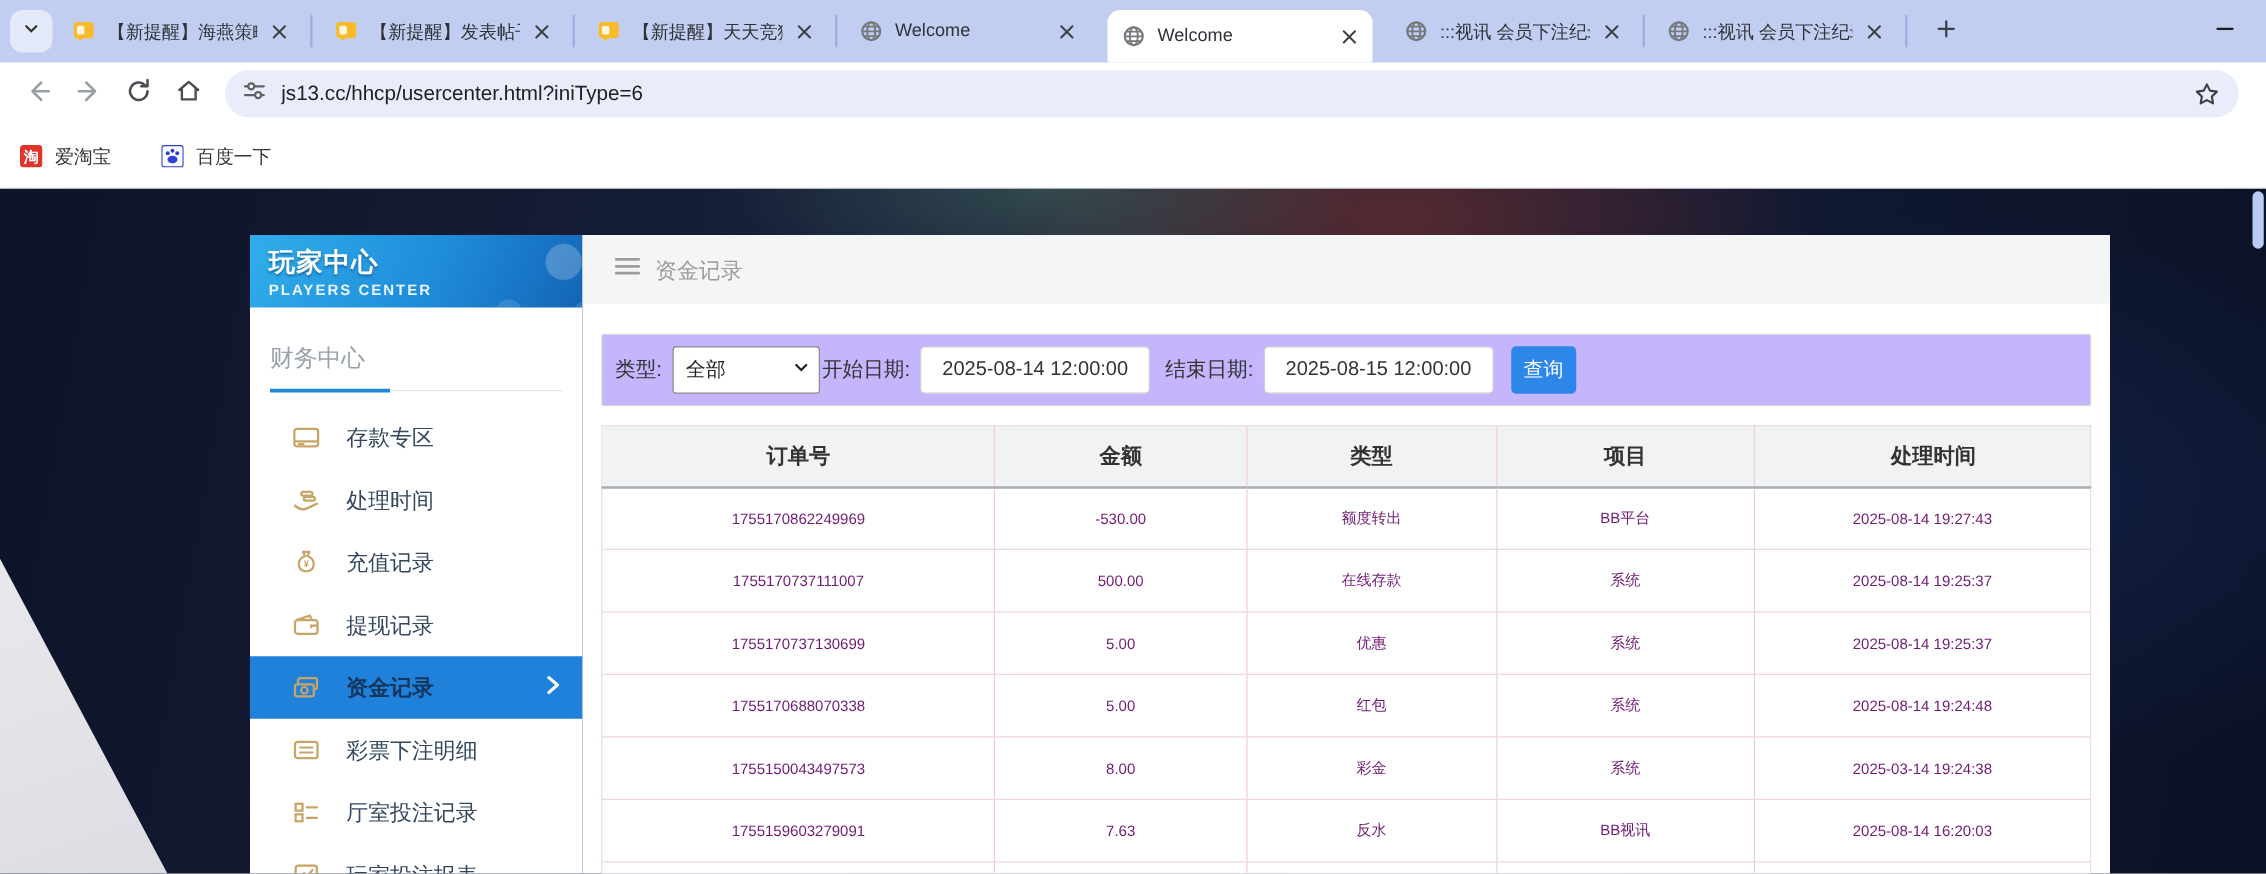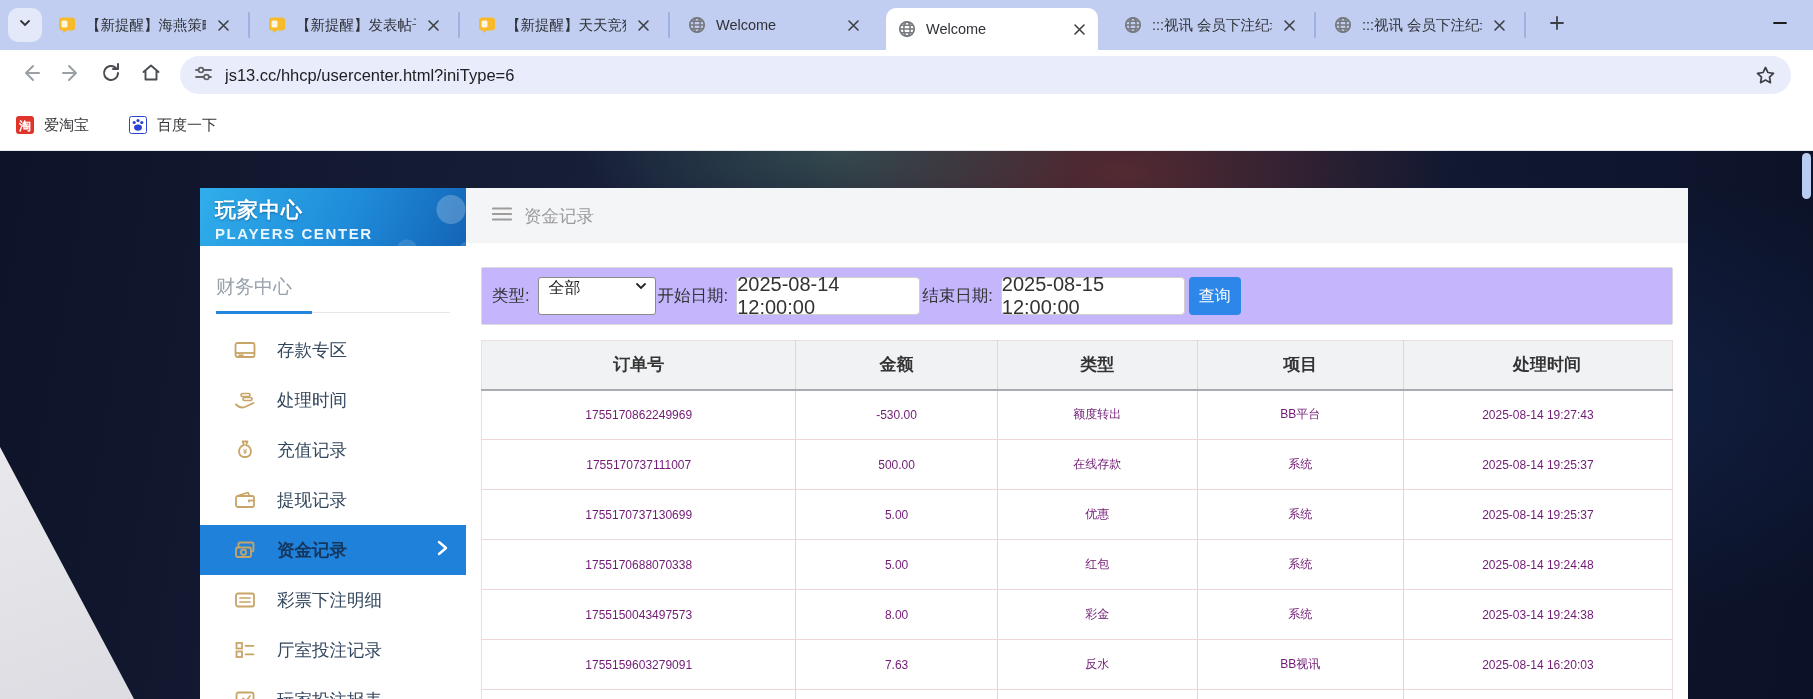--- a/index.html
+++ b/index.html
@@ -48,21 +48,21 @@
 
   
   .sidebar { position:absolute; left:200px; top:37px; width:266px; height:511px; background:#fff; }
   .sb-header { height:58px; padding:8px 0 0 15px; position:relative; overflow:hidden;
     background:linear-gradient(115deg,#30aeea 0%,#1f8cda 55%,#1464b6 100%); }
   .sb-header::after { content:""; position:absolute; right:-18px; top:-10px; width:110px; height:90px;
     background:radial-gradient(circle at 70% 35%, rgba(255,255,255,.22) 0 14px, transparent 15px),
                radial-gradient(circle at 30% 80%, rgba(255,255,255,.12) 0 10px, transparent 11px),
                radial-gradient(circle at 85% 80%, rgba(255,255,255,.14) 0 8px, transparent 9px); }
   .sb-title { color:#fff; font-size:21px; font-weight:bold; letter-spacing:1px; text-shadow:0 1px 2px rgba(0,40,90,.45); }
-  .sb-sub { color:#e9f5ff; font-size:15px; letter-spacing:1.6px; font-weight:bold; margin-top:1px; }
+  .sb-sub { color:#e9f5ff; font-size:12px; letter-spacing:1.6px; font-weight:bold; margin-top:1px; }
   .sb-section { padding:28px 16px 0 16px; }
   .sb-section-title { font-size:19px; color:#97a2ad; }
   .sb-underline { margin-top:10px; border-bottom:1px solid #e7e7e7; position:relative; height:3px; }
   .sb-underline::before { content:""; position:absolute; left:0; top:1px; width:96px; height:3px; background:#2286df; }
   .menu { margin-top:12px; }
   .mitem { height:50px; display:flex; align-items:center; padding-left:33px; cursor:pointer; position:relative; }
   .mitem .mic { width:24px; height:24px; margin-right:20px; display:flex; align-items:center; justify-content:center; }
   .mitem .mlabel { font-size:17.5px; color:#33475e; }
   .mitem.active { background:#1f81da; }
   .mitem.active .mlabel { color:#14355c; font-weight:bold; }
@@ -70,24 +70,24 @@
   .mitem.active .mchev { display:block; }
 
   
   .main { position:absolute; left:466px; top:37px; width:1222px; height:511px; background:#fff; overflow:hidden; }
   .main-header { height:55px; background:#f4f5f7; display:flex; align-items:center; padding-left:26px; }
   .main-header .htitle { font-size:17.5px; color:#9b9b9b; margin-left:12px; }
   .filterbar { margin:24px 15px 0 15px; height:58px; background:#c4b5fd; border:1px solid #d9d9d9; border-radius:2px;
                display:flex; align-items:center; padding:0 8px; }
   .flabel { font-size:16.5px; color:#333; margin:0 8px 0 2px; white-space:nowrap; }
   .fselect { width:118px; height:38px; background:#fff; border:1px solid #8a8a8a; border-radius:3px;
-             display:flex; align-items:flex-start; padding:0 8px 0 10px; font-size:16px; color:#222; cursor:pointer; }
+             display:flex; align-items:center; padding:0 8px 0 10px; font-size:16px; color:#222; cursor:pointer; }
   .fselect .sval { flex:1; }
   .finput { width:184px; height:38px; background:#fff; border:1px solid #cfcfcf; border-radius:4px;
-            font-size:20px; color:#333; display:flex; align-items:center; justify-content:center; }
+            font-size:16px; color:#333; display:flex; align-items:center; justify-content:center; margin-right:10px; }
   .fbtn { width:52px; height:38px; background:#2d87e9; border:none; border-radius:4px; color:#fff; font-size:16px;
           display:flex; align-items:center; justify-content:center; cursor:pointer; margin-left:4px;
           font-family:"Liberation Sans", sans-serif; } 
 
   table.records { margin:15px 15px 0 15px; width:calc(100% - 30px); border-collapse:collapse; table-layout:fixed;
                   border:1px solid #eadede; }
   table.records th { height:49px; background:#f1f2f4; font-size:17px; color:#333; font-weight:bold;
                      border-bottom:2px solid #a8acb2; border-right:1px solid #f2cfcf; }
   table.records th:last-child { border-right:none;padding-left:18px; }
   table.records td { height:50px; text-align:center; font-size:12px; color:#701a75;

